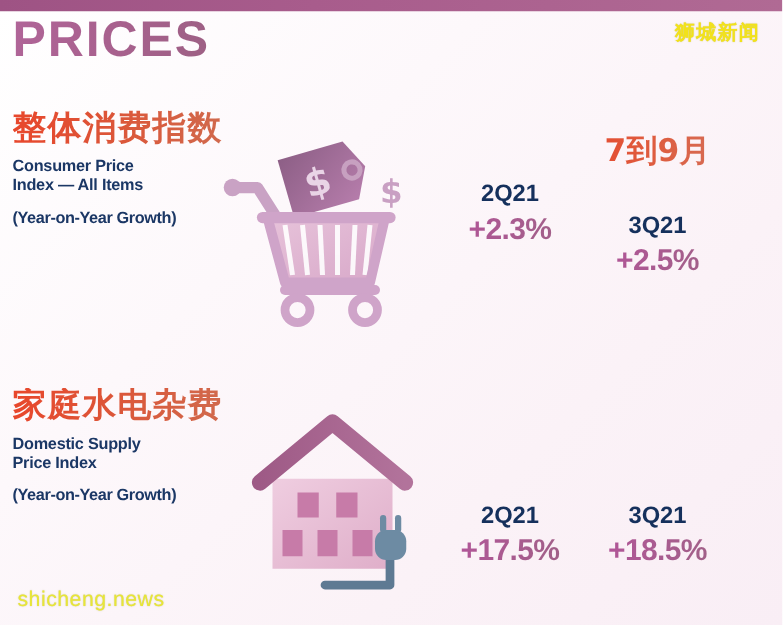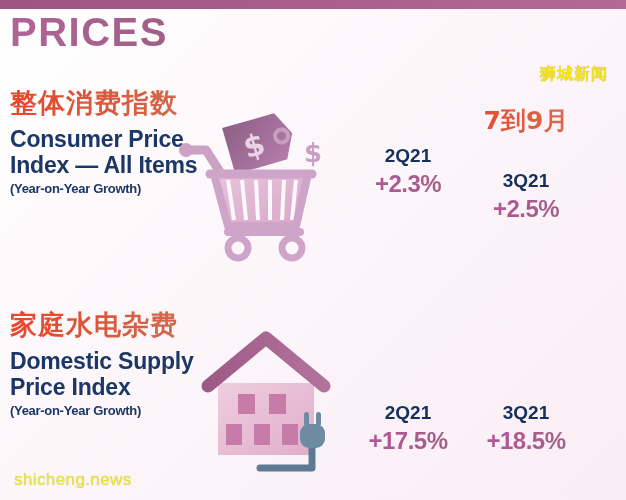--- a/index.html
+++ b/index.html
@@ -37,21 +37,20 @@
   .brand-watermark {
     position: absolute;
     right: 18px;
     top: 16px;
     font-family: "DejaVu Sans", sans-serif;
     font-size: 16px;
     font-weight: 700;
     letter-spacing: 1px;
     color: #f2e21a;
     text-shadow: 0 0 1px rgba(160,150,0,0.55);
-    margin-top: 48px;
   }
 
   
   .page-title {
     position: absolute;
     left: 10px;
     top: 12px;
     font-size: 40px;
     font-weight: 800;
     letter-spacing: 1.5px;
@@ -87,28 +86,28 @@
     letter-spacing: 1px;
     white-space: nowrap;
     background: linear-gradient(90deg, #e8472c 0%, #dd5437 35%, #d2674a 75%, #cb7258 100%);
     -webkit-background-clip: text;
     background-clip: text;
     color: transparent;
     -webkit-text-fill-color: transparent;
   }
   .en-heading {
     margin-top: 8px;
-    font-size: 23px;
+    font-size: 13px;
     font-weight: 800;
     line-height: 1.14;
     color: #1b3765;
     letter-spacing: -0.2px;
   }
   .en-sub {
-    margin-top: 2px;
+    margin-top: 10px;
     font-size: 13px;
     font-weight: 800;
     color: #1b3765;
     letter-spacing: -0.3px;
   }
 
   
   .illus {
     position: absolute;
     top: 0;

